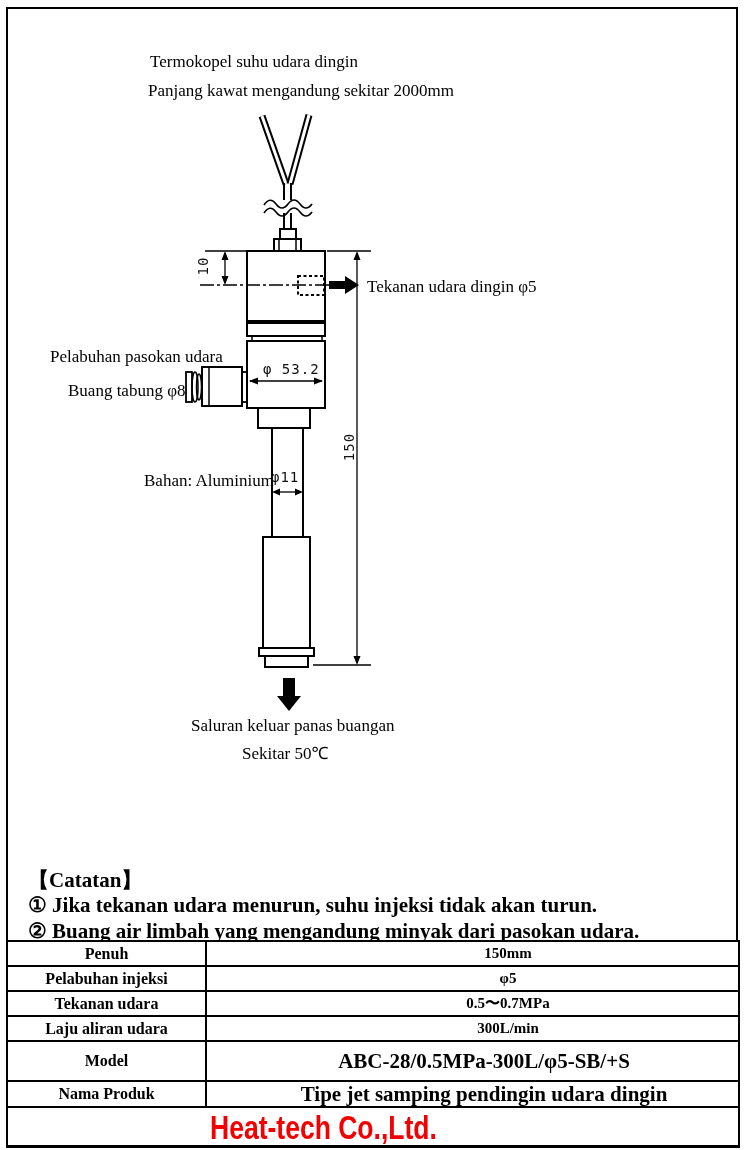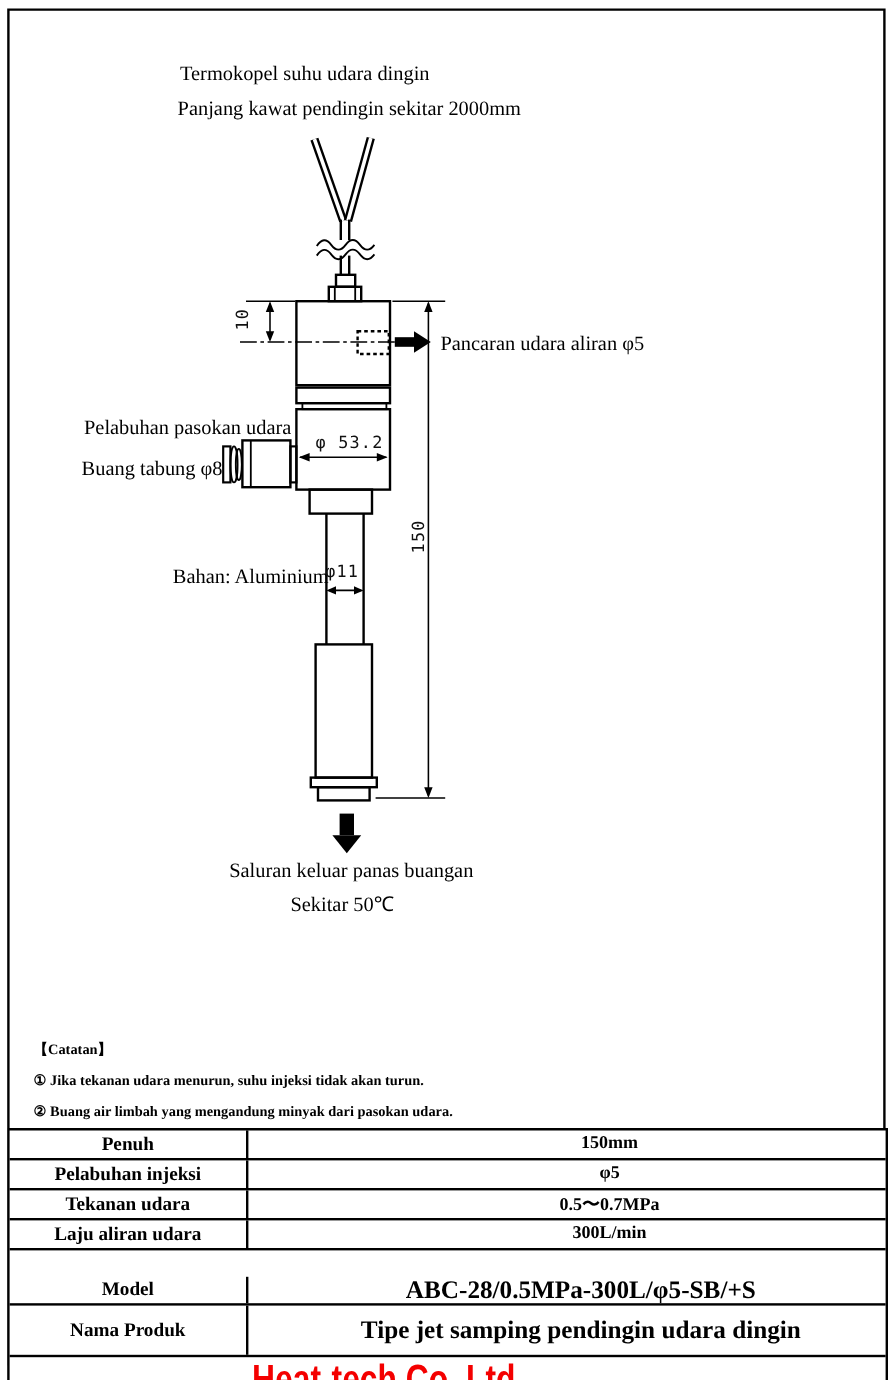--- a/index.html
+++ b/index.html
@@ -3,51 +3,51 @@
 <meta charset="utf-8">
 <style>
   html,body{margin:0;padding:0;background:#fff;}
   body{width:746px;height:1150px;position:relative;overflow:hidden;
        font-family:"Liberation Serif",serif;color:#000;}
   .page-border{position:absolute;left:6px;top:7px;width:732px;height:1131px;
        border:2px solid #000;border-bottom-width:3px;box-sizing:border-box;
        pointer-events:none;}
   .t{position:absolute;white-space:nowrap;}
   .b{font-weight:normal;font-size:17px;}
-  .note{font-weight:bold;font-size:12px;}
+  .note{font-weight:bold;font-size:21px;}
   .dim{font-family:"DejaVu Sans Mono",monospace;font-size:14px;color:#111;
        letter-spacing:1px;}
   .rot{transform:rotate(-90deg);transform-origin:center;text-align:center;}
   svg.drawing{position:absolute;left:0;top:0;}
   
   .spec-table{position:absolute;left:6px;top:940px;width:734px;
        border:2px solid #000;border-bottom-width:3px;box-sizing:border-box;
        background:#fff;}
   .srow{display:flex;box-sizing:border-box;border-bottom:2px solid #000;}
-  .srow.h25{height:25px;gap:48px;} .srow.h28{height:24px;margin-top:22px;} .srow.h35{height:43px;}
+  .srow.h25{height:25px;gap:48px;} .srow.h28{height:40px;} .srow.h35{height:26px;}
   .scell{display:flex;align-items:center;justify-content:center;
        box-sizing:border-box;overflow:hidden;}
   .slabel{width:199px;border-right:2px solid #000;font-weight:bold;
        font-size:16px;}
   .svalue{flex:1;font-weight:bold;font-size:15px;padding-left:23px;}
   .svalue.big{font-size:21px;}
   .logo-row{height:37px;display:flex;align-items:center;justify-content:center;
        border-bottom:none;}
   .logo{font-family:"Liberation Sans",sans-serif;font-weight:bold;
        font-size:34px;color:#f40000;line-height:1;
        transform:translateX(-50px) scaleX(0.78);letter-spacing:0;}
 </style>
 </head>
 <body>
 
 <div>
   <div class="page-border"></div>
 
   <div class="t b" style="left:150px;top:52px">Termokopel suhu udara dingin</div>
-  <div class="t b" style="left:148px;top:81px">Panjang kawat pendingin sekitar 2000mm</div>
+  <div class="t b" style="left:148px;top:81px">Panjang kawat mengandung sekitar 2000mm</div>
 
   <svg class="drawing" width="746" height="1150" viewBox="0 0 746 1150">
     <g stroke="#000" fill="none" stroke-width="2">
 
       <g>
         <line x1="262" y1="116" x2="286" y2="184" stroke-width="7"></line>
         <line x1="262" y1="116" x2="286" y2="184" stroke="#fff" stroke-width="3"></line>
         <line x1="309" y1="115" x2="290" y2="184" stroke-width="7"></line>
         <line x1="309" y1="115" x2="290" y2="184" stroke="#fff" stroke-width="3"></line>
         <line x1="284" y1="183" x2="284" y2="229"></line>
@@ -119,22 +119,22 @@
       <polygon points="225,285 221.5,276 228.5,276"></polygon>
       <polygon points="357,251 353.5,260 360.5,260"></polygon>
       <polygon points="357,665 353.5,656 360.5,656"></polygon>
       <polygon points="249,381 258,377.5 258,384.5"></polygon>
       <polygon points="323,381 314,377.5 314,384.5"></polygon>
       <polygon points="272,492 280,488.5 280,495.5"></polygon>
       <polygon points="303,492 295,488.5 295,495.5"></polygon>
     </g>
   </svg>
 
-  <div class="t b" style="left:367px;top:277px">Pancaran udara aliran φ5</div>
-  <div class="t b" style="left:70px;top:347px">Pelabuhan pasokan udara</div>
+  <div class="t b" style="left:367px;top:277px">Tekanan udara dingin φ5</div>
+  <div class="t b" style="left:50px;top:347px">Pelabuhan pasokan udara</div>
   <div class="t b" style="left:68px;top:381px">Buang tabung φ8</div>
   <div class="t b" style="left:144px;top:471px">Bahan: Aluminium</div>
   <div class="t b" style="left:191px;top:716px">Saluran keluar panas buangan</div>
   <div class="t b" style="left:242px;top:741px">Sekitar 50℃</div>
 
   <div class="t dim rot" style="left:192px;top:256px;width:26px;height:20px">10</div>
   <div class="t dim" style="left:263px;top:361px">φ 53.2</div>
   <div class="t dim" style="left:271px;top:469px">φ11</div>
   <div class="t dim rot" style="left:334px;top:437px;width:34px;height:20px">150</div>
 

